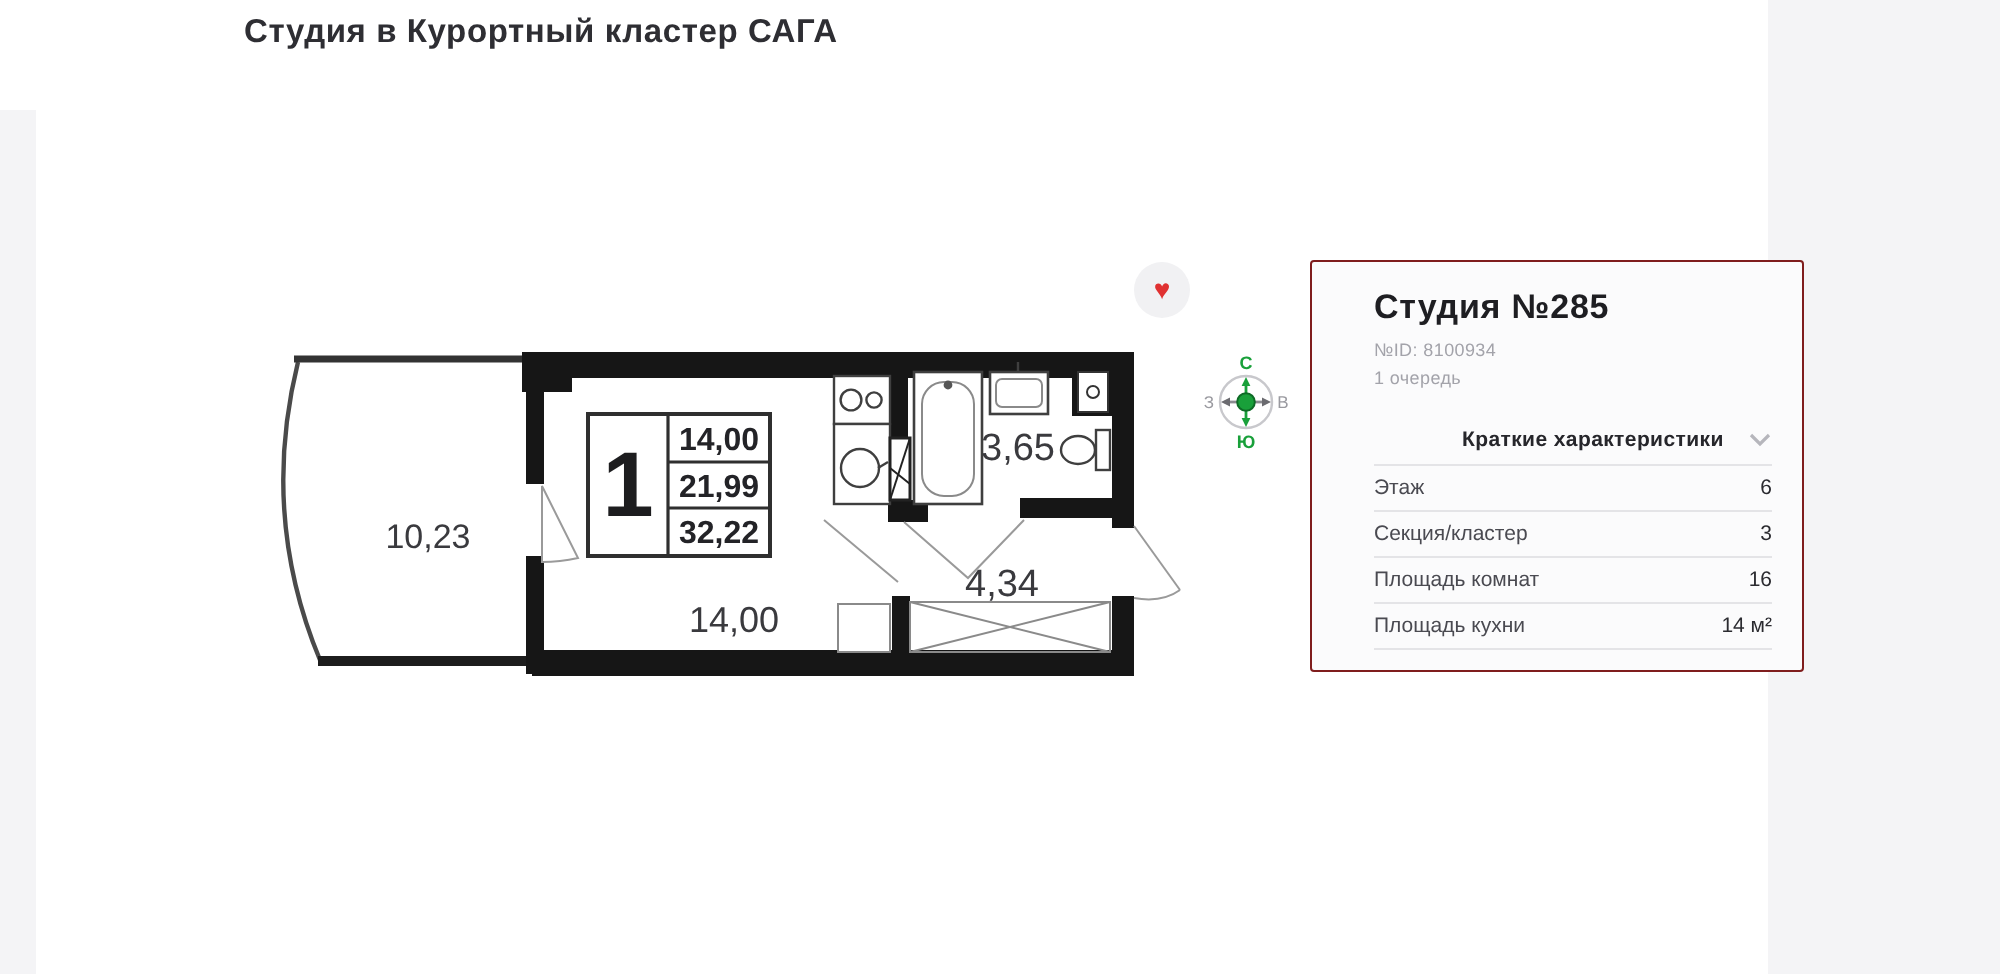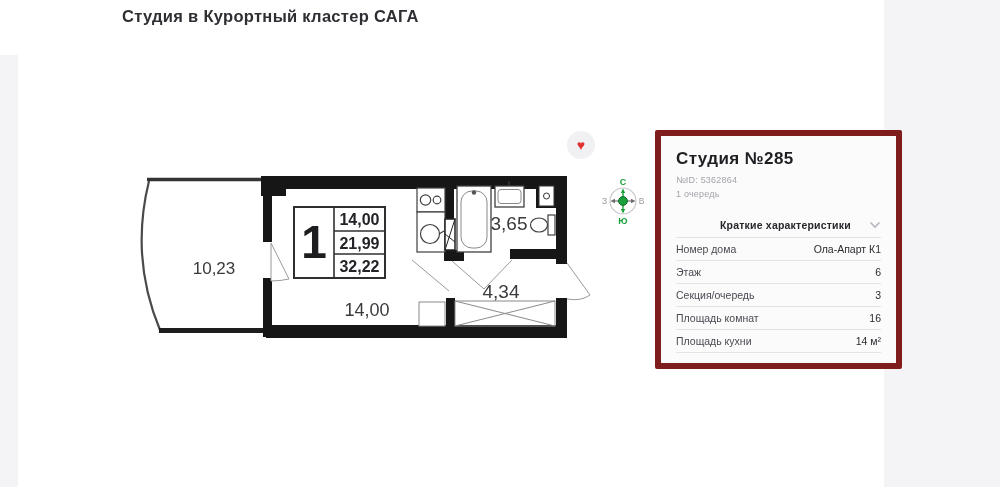--- a/index.html
+++ b/index.html
@@ -14,21 +14,21 @@
 
   .plan-svg { position:absolute; left:100px; top:100px; }
 
   .fav-btn { position:absolute; left:549px; top:76px; width:28px; height:28px; border-radius:50%;
              background:#f1f1f3; display:flex; align-items:center; justify-content:center; cursor:pointer; }
   .fav-btn .heart { font-size:14px; line-height:1; color:#e03131; transform:translateY(-0.5px); }
 
   .compass { position:absolute; left:580px; top:119px; }
 
   .panel { position:absolute; left:637px; top:75px; width:247px; background:#fbfbfc;
-           border:6px solid #7f1d1d; border-radius:2px; padding:13px 15px 10px 15px; }
+           border:1px solid #7f1d1d; border-radius:2px; padding:13px 15px 10px 31px; }
   .panel h2 { font-size:17px; font-weight:800; letter-spacing:.4px; color:#1e1e22; margin-bottom:6px; }
   .panel .muted { font-size:9px; color:#a3a3aa; margin-bottom:4px; letter-spacing:.2px; }
   .panel .queue { margin-bottom:14px; }
   .sec-header { display:flex; align-items:center; justify-content:space-between; height:24px; cursor:pointer;margin-left:44px; }
   .sec-header .sec-title { font-size:10.5px; font-weight:700; color:#26262b; letter-spacing:.2px; }
   .rows { border-bottom:1px solid #e4e4e7; }
   .row { display:flex; align-items:center; justify-content:space-between; height:23px; border-top:1px solid #e4e4e7; }
   .row .lbl { font-size:10.5px; color:#4a4a51; }
   .row .val { font-size:10.5px; color:#2b2b30; font-weight:500; text-align:right; }
 
@@ -151,41 +151,37 @@
       <polygon points="37.5,27 33,24.8 33,29.2" fill="#6b6b70"></polygon>
       <circle cx="25" cy="27" r="4.4" fill="#19A03A" stroke="#0e6b26" stroke-width="1"></circle>
       <text x="25" y="10.5" font-size="9" font-weight="700" fill="#19A03A" text-anchor="middle" font-family="Liberation Sans, sans-serif">С</text>
       <text x="25" y="50" font-size="9" font-weight="700" fill="#19A03A" text-anchor="middle" font-family="Liberation Sans, sans-serif">Ю</text>
       <text x="6.5" y="30" font-size="8.5" fill="#9a9aa0" text-anchor="middle" font-family="Liberation Sans, sans-serif">З</text>
       <text x="43.5" y="30" font-size="8.5" fill="#9a9aa0" text-anchor="middle" font-family="Liberation Sans, sans-serif">В</text>
     </svg>
 
     <div class="panel">
       <h2>Студия №285</h2>
-      <div class="muted">№ID: 5362864</div>
+      <div class="muted">№ID: 8100934</div>
       <div class="muted queue">1 очередь</div>
 
       <div class="sec-header">
         <span class="sec-title">Краткие характеристики</span>
         <svg width="12" height="8" viewBox="0 0 12 8">
           <polyline points="1.5,1.5 6,6 10.5,1.5" fill="none" stroke="#b6b6bc" stroke-width="1.6"></polyline>
         </svg>
       </div>
 
       <div class="rows">
         <div class="row">
-          <span class="lbl">Номер дома</span>
-          <span class="val">Ола-Апарт К1</span>
-        </div>
-        <div class="row">
           <span class="lbl">Этаж</span>
           <span class="val">6</span>
         </div>
         <div class="row">
-          <span class="lbl">Секция/очередь</span>
+          <span class="lbl">Секция/кластер</span>
           <span class="val">3</span>
         </div>
         <div class="row">
           <span class="lbl">Площадь комнат</span>
           <span class="val">16</span>
         </div>
         <div class="row">
           <span class="lbl">Площадь кухни</span>
           <span class="val">14 м²</span>
         </div>

